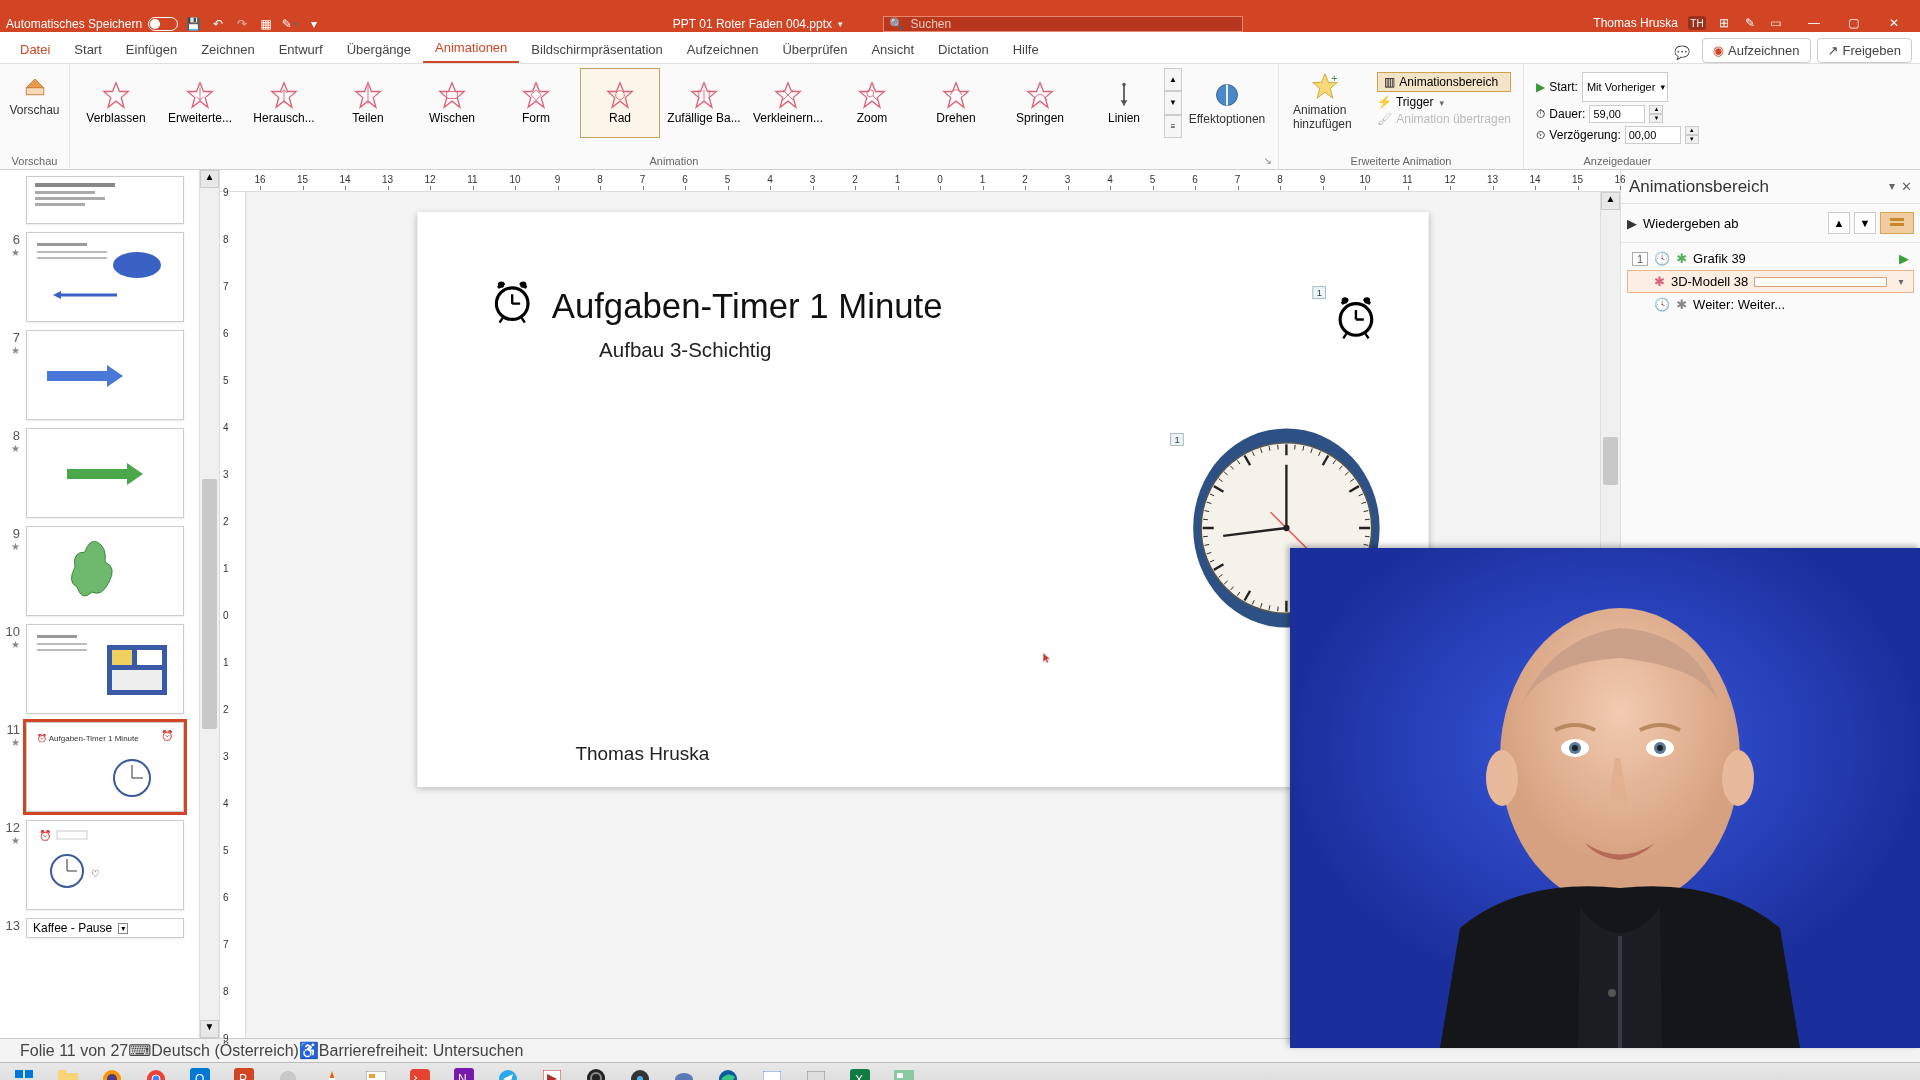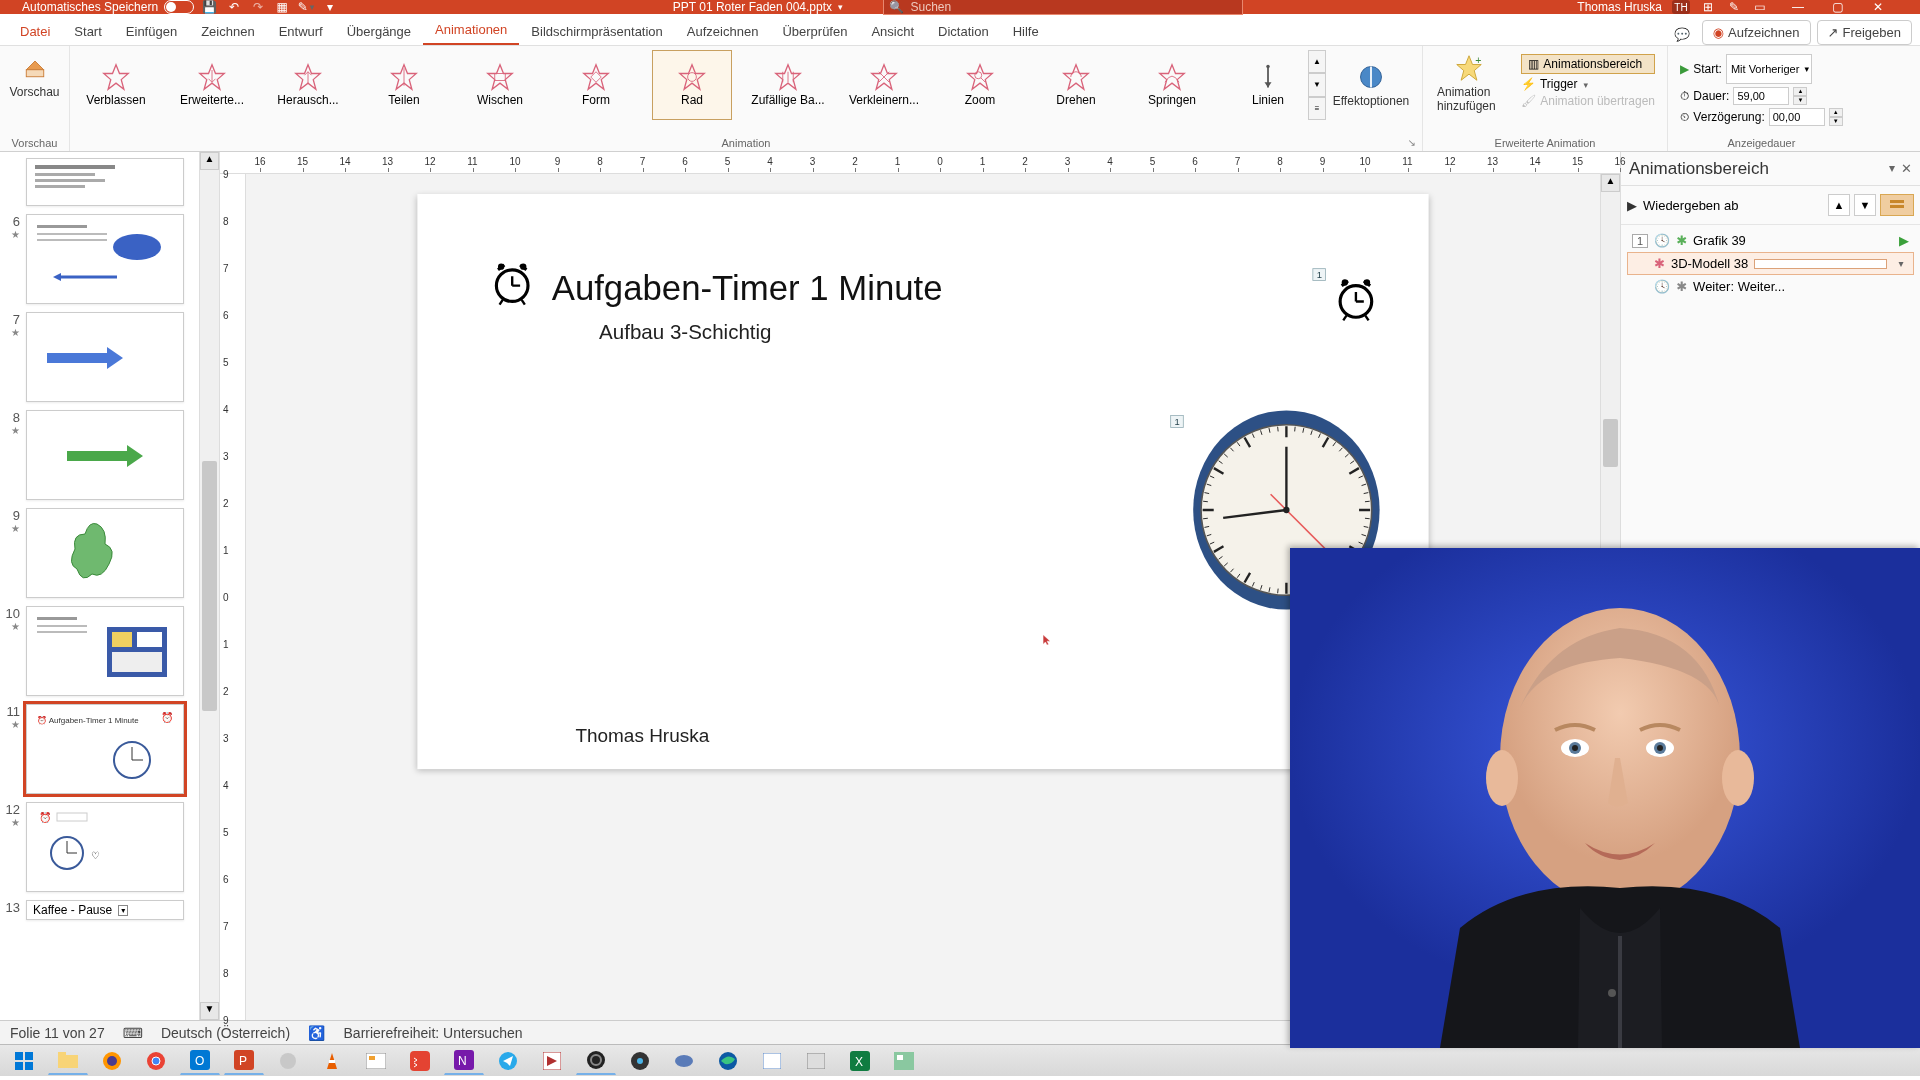--- a/index.html
+++ b/index.html
@@ -1,19 +1,19 @@
 <!DOCTYPE html>
 <html><head>
 <meta charset="utf-8">
 <style>
 * { margin: 0; padding: 0; box-sizing: border-box; font-family: "Segoe UI", Arial, sans-serif; }
 body { width: 1920px; height: 1080px; overflow: hidden; background: #fff; position: relative; }
 
 
-.titlebar { height: 14px; background: #d14424; display: flex; align-items: center; color: #fff; font-size: 12px; padding: 0 22px; }
+.titlebar { height: 32px; background: #d14424; display: flex; align-items: flex-end; color: #fff; font-size: 12px; padding: 0 6px; }
 .titlebar .left { display: flex; align-items: center; gap: 8px; }
 .titlebar .autosave { display: flex; align-items: center; gap: 6px; }
 .toggle { width: 30px; height: 14px; border: 1px solid #fff; border-radius: 7px; display: inline-flex; align-items: center; padding: 1px; }
 .toggle-knob { width: 10px; height: 10px; background: #fff; border-radius: 50%; }
 .tb-icon { width: 16px; height: 16px; display: inline-flex; align-items: center; justify-content: center; font-size: 12px; }
 .titlebar .center { flex: 1; display: flex; justify-content: center; align-items: center; gap: 40px; }
 .filename { display: flex; align-items: center; gap: 6px; }
 .searchbox { background: #b8381f; border: 1px solid #e8876e; height: 16px; width: 360px; display: flex; align-items: center; padding: 0 6px; font-size: 12px; color: #eecabe; gap: 6px; }
 .titlebar .right { display: flex; align-items: center; gap: 10px; }
 .user-badge { width: 18px; height: 14px; background: #9c2f1a; border-radius: 3px; display: flex; align-items: center; justify-content: center; font-size: 10px; }
@@ -28,21 +28,21 @@
 .ribbon-tabs .spacer { flex: 1; }
 .ribbon-tabs .tab-right-btn { padding: 4px 10px; border: 1px solid #ccc; border-radius: 4px; margin-left: 6px; font-size: 13px; display: flex; align-items: center; gap: 4px; }
 .ribbon-tabs .tab-right-icon { width: 26px; height: 22px; display:flex; align-items:center; justify-content:center; border:1px solid transparent; }
 
 
 .ribbon { height: 106px; background: #fafafa; border-bottom: 1px solid #d0d0d0; display: flex; position: relative; }
 .r-group { border-right: 1px solid #e5e5e5; padding: 4px 6px 2px; display: flex; flex-direction: column; }
 .r-group-label { font-size: 11px; color: #666; text-align: center; margin-top: auto; }
 .r-big { display: flex; flex-direction: column; align-items: center; justify-content: center; gap: 3px; padding: 4px 8px; font-size: 12px; color: #333; }
 .r-big svg { width: 28px; height: 28px; }
-.anim-gallery { display: flex; gap: 16px; }
+.anim-gallery { display: flex; gap: 4px; }
 .anim-item { width: 80px; height: 70px; display: flex; flex-direction: column; align-items: center; justify-content: center; gap: 2px; font-size: 12px; border: 1px solid transparent; }
 .anim-item.sel { border: 1px solid #c8a060; background: #fdf6ea; }
 .anim-star { width: 28px; height: 28px; position: relative; }
 .anim-scroll { width: 18px; display: flex; flex-direction: column; }
 .anim-scroll-btn { flex:1; border:1px solid #ccc; background:#f5f5f5; font-size:8px; display:flex; align-items:center; justify-content:center; }
 .r-stack { display:flex; flex-direction:column; gap:3px; font-size:12px; padding:4px 6px; }
 .r-row { display: flex; align-items: center; gap: 4px; white-space: nowrap; }
 .r-input { width: 56px; height: 18px; border: 1px solid #ccc; font-size: 11px; padding: 0 3px; background: #fff; }
 .r-select { width: 86px; height: 30px; border:1px solid #ccc; background:#fff; font-size:11px; display:flex; align-items:center; justify-content:space-between; padding:0 2px 0 4px;}
 .r-spinner { width:14px; display:flex; flex-direction:column; }
@@ -97,21 +97,21 @@
 .ap-play { height:30px; border-bottom:1px solid #e5e5e5; display:flex; align-items:center; padding: 0 8px; gap:6px; font-size:13px;}
 .ap-body { flex:1; padding: 4px 6px; font-size:13px; }
 .ap-item { display:flex; align-items:center; gap:6px; padding:3px 4px; border:1px solid transparent; position:relative;}
 .ap-item.sel { background:#fdeee4; border:1px solid #e9b38c;}
 .ap-bar { height:10px; flex:1; border:1px solid #dca279; background:#fff;}
 .ap-dd { width:16px; font-size:10px; text-align:center; color:#666;}
 .ap-ord { width:16px; text-align:center; border:1px solid #aaa; font-size:11px; color:#555; background:#fff;}
 .ap-tribtn { width:34px; background:#f0cda0; border:1px solid #d9a753; display:flex; align-items:center; justify-content:center;}
 
 
-.statusbar { height: 24px; background:#f3f3f3; border-top:1px solid #ccc; display:flex; align-items:center; font-size:14px; color:#444; padding:0 10px; gap:18px;}
+.statusbar { height: 24px; background:#f3f3f3; border-top:1px solid #ccc; display:flex; align-items:center; font-size:16px; color:#444; padding:0 20px; }
 .statusbar .spacer { flex:1; }
 
 
 .taskbar { height: 32px; background: linear-gradient(#e8e8e8,#d8d8d8); border-top:1px solid #bbb; display:flex; align-items:center; padding:0 4px; gap:4px;}
 .tb-item { width:40px; height:28px; display:flex; align-items:center; justify-content:center; border:1px solid transparent;}
 .tb-item.running { border-bottom:2px solid #76b0e8;}
 
 
 .webcam { position:absolute; right:0; bottom:32px; width: 630px; height: 500px; background:#2643c7; overflow:hidden; box-shadow: -2px -2px 6px rgba(0,0,0,0.3);}
 .webcam svg { width:100%; height:100%;}

